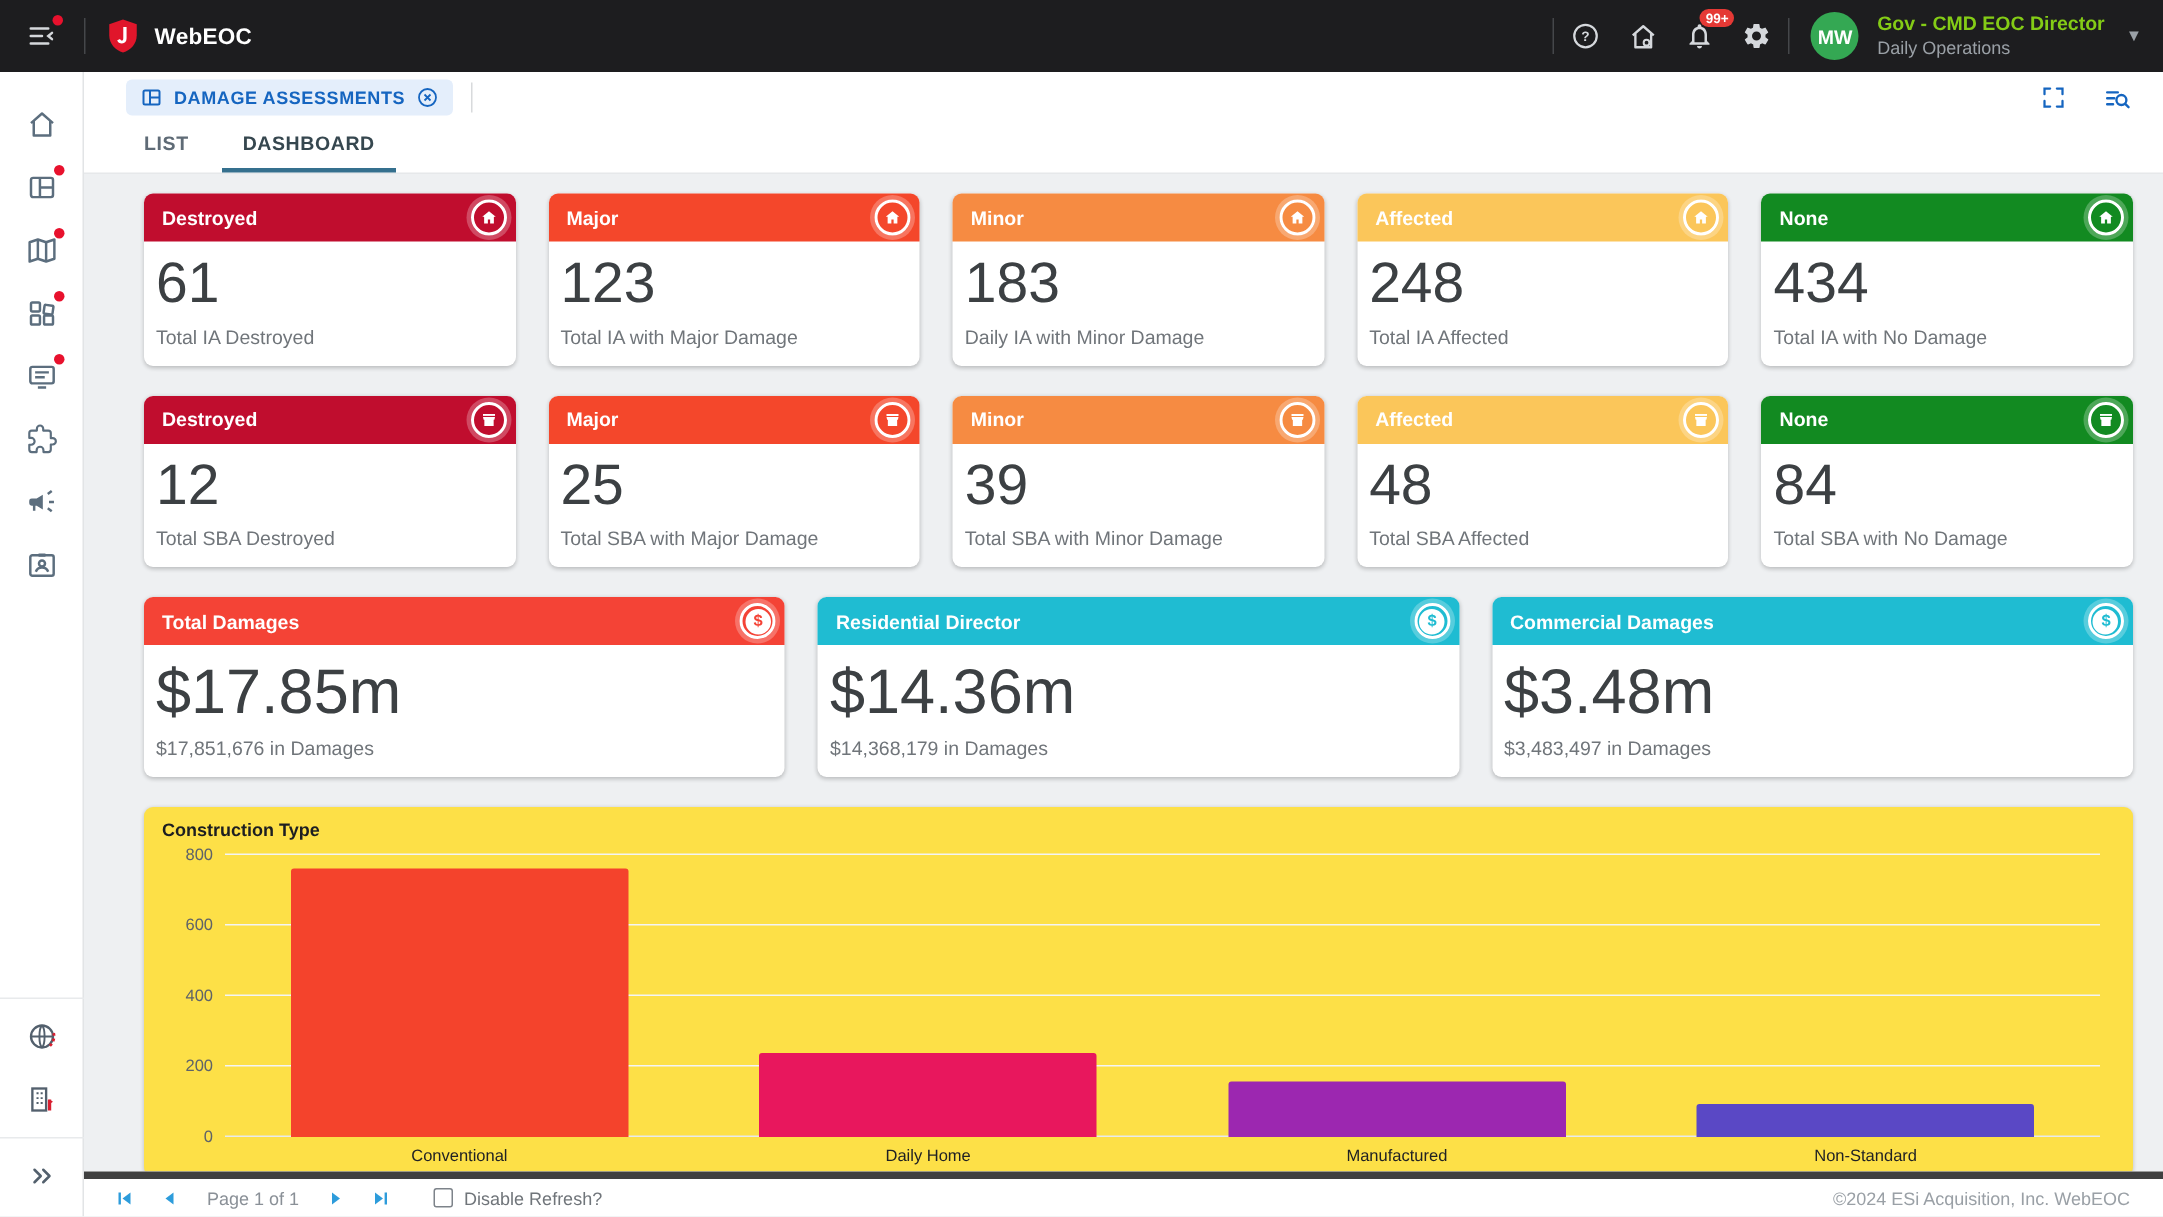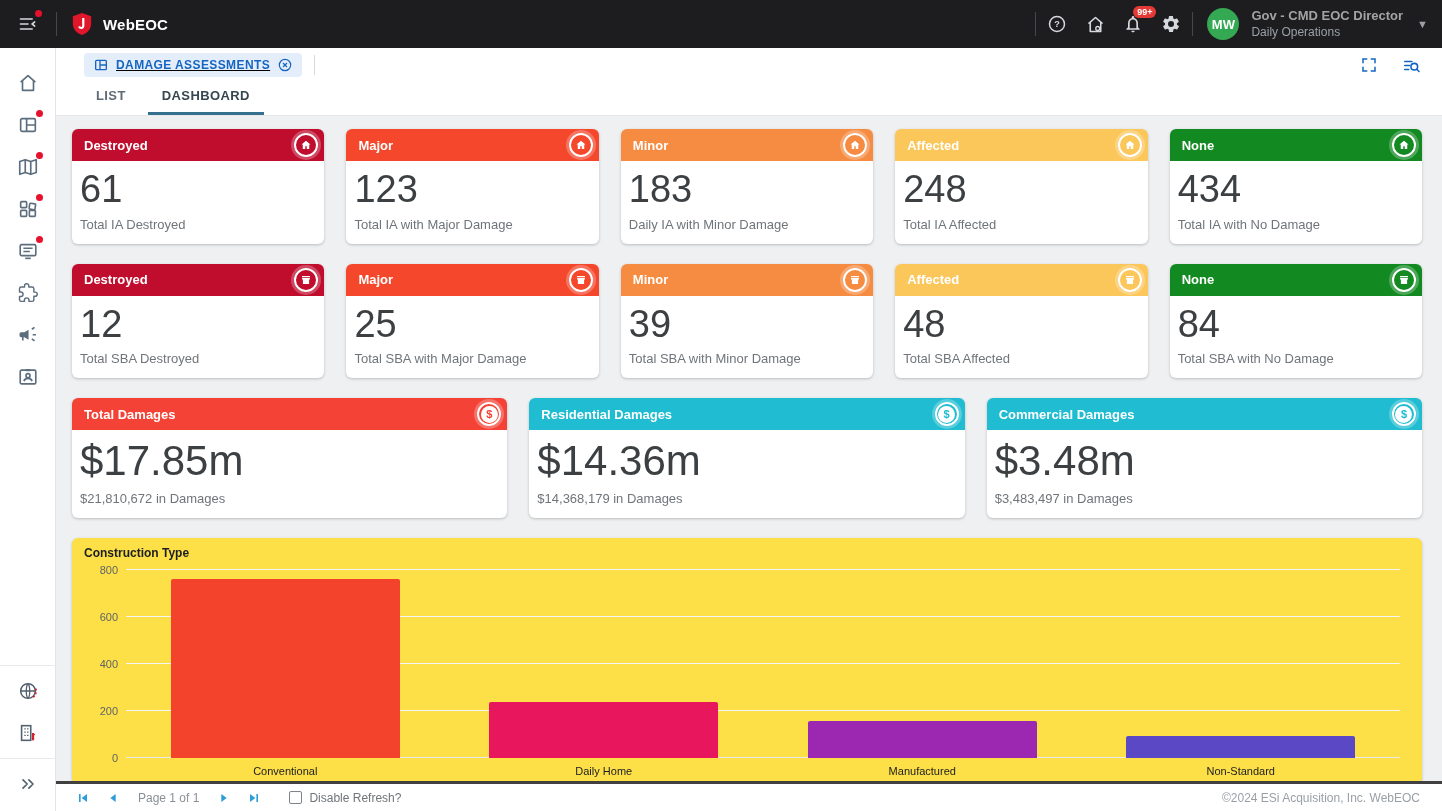--- a/index.html
+++ b/index.html
@@ -12,48 +12,48 @@
   .tb-left { display:flex; align-items:center; width:56px; justify-content:center; }
   .icon-btn { position:relative; width:34px; height:34px; display:flex; align-items:center; justify-content:center; cursor:pointer; }
   .tb-divider { width:1px; height:24px; background:#45474a; }
   .brand { display:flex; align-items:center; gap:10px; padding:0 14px; }
   .brand-title { font-size:15px; font-weight:bold; color:#fff; letter-spacing:.2px; }
   .tb-right { margin-left:auto; display:flex; align-items:center; gap:4px; padding-right:14px; }
   .red-dot { position:absolute; top:3px; right:3px; width:7px; height:7px; border-radius:50%; background:#e8112d; }
   .badge-pill { position:absolute; top:-1px; right:-6px; background:#e53935; color:#fff; font-size:9px; font-weight:bold; padding:1.5px 4px; border-radius:8px; line-height:1; }
   .avatar { width:32px; height:32px; border-radius:50%; background:#34a853; color:#fff; font-size:13px; font-weight:bold; display:flex; align-items:center; justify-content:center; margin:0 8px 0 10px; }
   .user-block { line-height:1.25; margin-right:10px; }
-  .user-role { font-size:13px; font-weight:bold; color:#a3a3a3; }
+  .user-role { font-size:13px; font-weight:bold; color:#84cc16; }
   .user-sub { font-size:12px; color:#9aa0a6; }
   .caret { color:#9aa0a6; font-size:11px; }
 
   
   .body-row { flex:1; display:flex; min-height:0; }
   .sidebar { width:56px; background:#fff; border-right:1px solid #e2e4e6; display:flex; flex-direction:column; align-items:center; padding-top:14px; }
   .side-item { position:relative; width:40px; height:42px; display:flex; align-items:center; justify-content:center; cursor:pointer; color:#5c6e7e; }
   .side-item .red-dot { top:6px; right:5px; }
   .side-sep { width:56px; height:1px; background:#e8eaec; margin:4px 0; }
   .side-bottom { margin-top:auto; display:flex; flex-direction:column; align-items:center; padding-bottom:6px; width:100%; }
 
   .content { flex:1; display:flex; flex-direction:column; min-width:0; background:#eef0f2; }
 
   
-  .chip-row { height:34px; background:#fff; display:flex; align-items:center; padding:0 14px 0 28px;text-decoration:underline; }
+  .chip-row { height:34px; background:#fff; display:flex; align-items:center; padding:0 14px 0 28px; }
   .board-chip { display:flex; align-items:center; gap:7px; background:#e4eefb; border-radius:4px; padding:4px 9px; cursor:pointer; }
   .board-chip .chip-label { font-size:12px; font-weight:bold; color:#1565c0; letter-spacing:.4px; }
   .chip-sep { width:1px; height:20px; background:#d8dadc; margin-left:12px; }
   .chip-right { margin-left:auto; display:flex; align-items:center; gap:8px; }
 
   
   .tabs-row { height:34px; background:#fff; display:flex; align-items:flex-end; padding-left:26px; gap:8px; border-bottom:1px solid #e6e8ea; }
   .tab { font-size:13px; font-weight:bold; padding:8px 14px 9px; color:#5f6b76; letter-spacing:.4px; cursor:pointer; border-bottom:3px solid transparent; }
   .tab.active { color:#36474f; border-bottom-color:#35708e; }
 
   
-  .dashboard { flex:1; overflow:hidden; padding:13px 20px 0 16px; }
+  .dashboard { flex:1; overflow:hidden; padding:13px 20px 0 16px;margin-left:24px; }
   .cards-row { display:flex; gap:22px; margin-bottom:20px; }
   .card { flex:1; background:#fff; border-radius:6px; box-shadow:0 1px 3px rgba(0,0,0,.22); overflow:visible; }
   .card-header { height:32px; border-radius:6px 6px 0 0; display:flex; align-items:center; justify-content:space-between; padding:0 6px 0 12px; }
   .card-title { color:#fff; font-size:13px; font-weight:bold; }
   .ring-icon { width:24px; height:24px; border:2px solid #fff; border-radius:50%; display:flex; align-items:center; justify-content:center; box-shadow:0 0 0 3px rgba(255,255,255,.25); background:transparent; }
   .dollar-inner { width:17px; height:17px; border-radius:50%; background:#fff; display:flex; align-items:center; justify-content:center; font-size:11px; font-weight:bold; }
   .card-body { padding:6px 8px 12px; text-align:left; }
   .card-value { font-size:38px; color:#3c4043; line-height:1.2; }
   .money .card-value { font-size:42px; }
   .card-caption { font-size:13px; color:#70757a; margin-top:4px; }
@@ -63,21 +63,21 @@
   .chart-title { font-size:12px; font-weight:bold; color:#1c1e21; }
   .chart-plot { position:relative; height:188px; margin:10px 10px 28px 42px; }
   .gridline { position:absolute; left:0; right:0; height:1px; background:#f3f4f6; }
   .gridline.base { background:#e8eaec; }
   .ytick { position:absolute; left:-40px; width:32px; text-align:right; font-size:11px; color:#5f6368; transform:translateY(-50%); }
   .bar-col { position:absolute; bottom:0; top:0; display:flex; align-items:flex-end; justify-content:center; }
   .bar { width:72%; max-width:230px; border-radius:2px 2px 0 0; }
   .bar-label { position:absolute; bottom:-19px; left:0; right:0; text-align:center; font-size:11px; color:#202124; }
 
   
-  .footer { height:30px; flex:0 0 30px; background:#fff; border-top:3px solid #404040; display:flex; align-items:center; padding:0 22px 0 14px; gap:4px; }
+  .footer { height:30px; flex:0 0 30px; background:#fff; border-top:5px solid #404040; display:flex; align-items:center; padding:0 22px 0 14px; gap:4px; }
   .pg-btn { width:26px; height:22px; display:flex; align-items:center; justify-content:center; cursor:pointer; }
   .page-label { font-size:12px; color:#8a9097; margin:0 8px; }
   .chk-wrap { display:flex; align-items:center; gap:7px; margin-left:18px; cursor:pointer; }
   .chk { width:13px; height:13px; border:1.5px solid #7d838a; border-radius:2px; background:#fff; }
   .chk-label { font-size:12px; color:#70757a; }
   .copyright { margin-left:auto; font-size:12px; color:#9aa0a6; }
 
   svg { display:block; }
 </style>
 </head>
@@ -423,26 +423,26 @@
         <div class="cards-row" id="row-money">
             <div class="card money">
     <div class="card-header" style="background: rgb(244, 67, 54);">
       <span class="card-title">Total Damages</span>
       <span class="ring-icon">
                   <span class="dollar-inner" style="color: rgb(244, 67, 54);">$</span>
                 </span>
     </div>
     <div class="card-body">
       <div class="card-value">$17.85m</div>
-      <div class="card-caption">$21,810,672 in Damages</div>
+      <div class="card-caption">$17,851,676 in Damages</div>
     </div>
   </div>
             <div class="card money">
     <div class="card-header" style="background: rgb(31, 188, 210);">
-      <span class="card-title">Residential Damages</span>
+      <span class="card-title">Residential Director</span>
       <span class="ring-icon">
                   <span class="dollar-inner" style="color: rgb(31, 188, 210);">$</span>
                 </span>
     </div>
     <div class="card-body">
       <div class="card-value">$14.36m</div>
       <div class="card-caption">$14,368,179 in Damages</div>
     </div>
   </div>
             <div class="card money">

